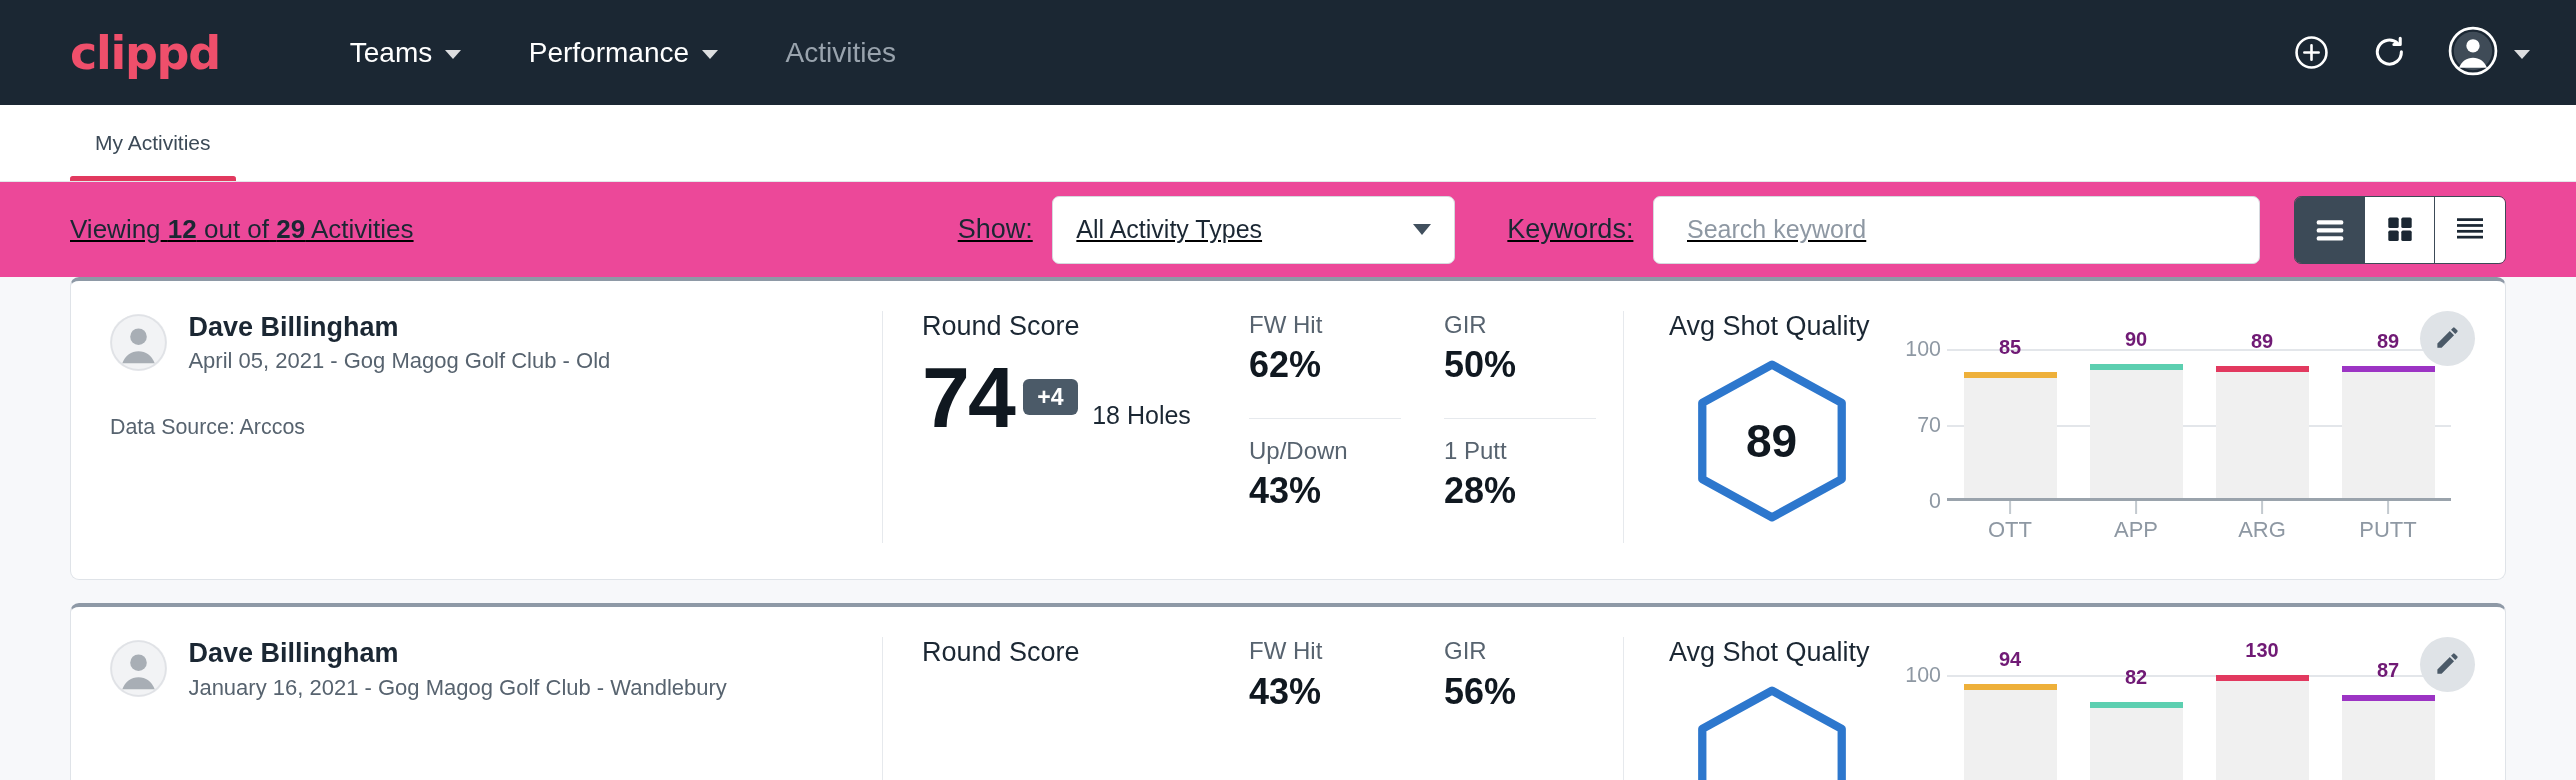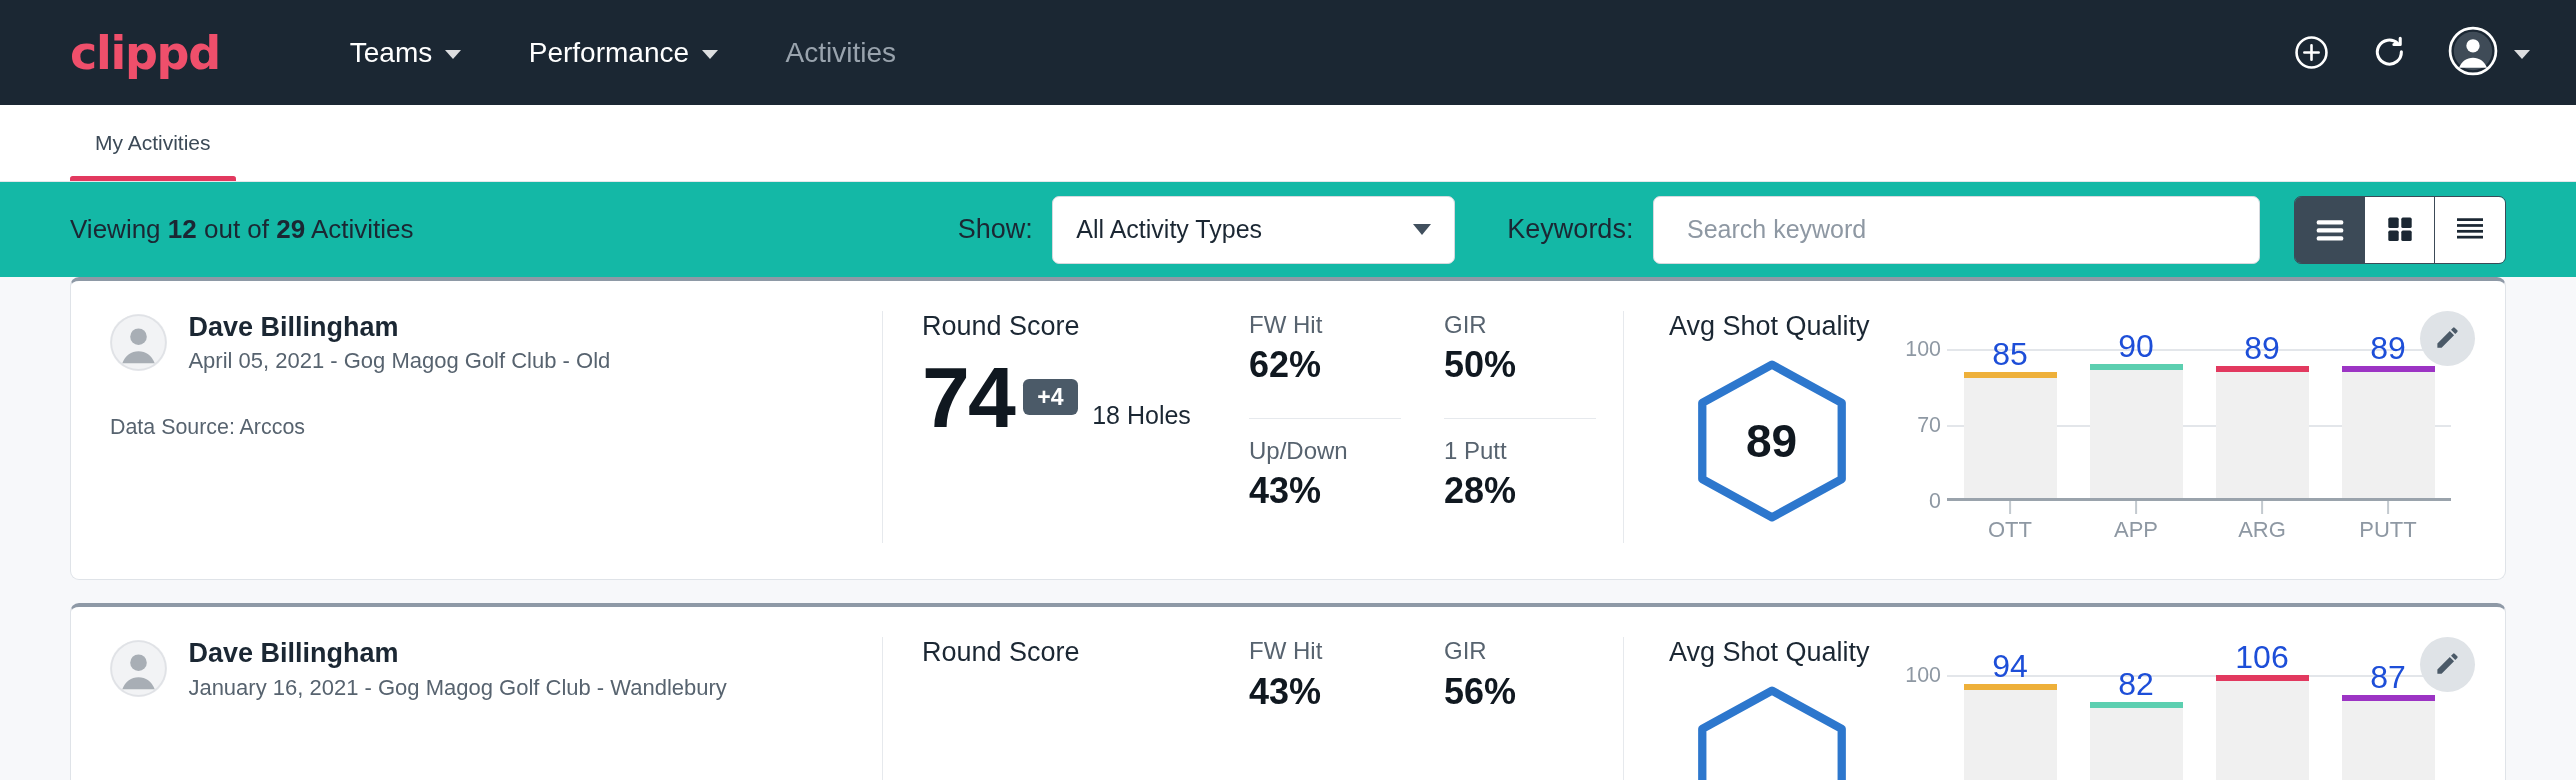--- a/index.html
+++ b/index.html
@@ -77,21 +77,22 @@
     background: #e2395f;
     border-radius: 2.7px 2.7px 0 0;
   }
 
   
   .filterbar {
     height: 95px;
     padding: 0 70px;
     display: flex;
     align-items: center;
-    background: #14b8a6;
+    background: #ec4899;
+    text-decoration: underline;
   }
   .viewing { font-size: 26px; color: #1b2733; }
   .viewing b { font-weight: 700; }
   .filter-right {
     margin-left: auto;
     display: flex;
     align-items: center;
     gap: 0;
   }
   .lbl { font-size: 27px; color: #1b2733; margin-right: 19.6px; }
@@ -246,21 +247,21 @@
   .bars { position: absolute; left: 0; right: 0; top: 0; bottom: 2.7px; display: flex; }
   .barcell { flex: 1; display: flex; justify-content: center; align-items: flex-end; position: relative; }
   .bar {
     width: 93px;
     background: #f0f0f0;
     position: relative;
   }
   .bar-cap { position: absolute; left: 0; right: 0; top: 0; height: 6.2px; }
   .bar-lbl {
     position: absolute; left: 50%; transform: translateX(-50%);
-    font-size: 32px; font-weight: 400; color: #1d4ed8;
+    font-size: 20px; font-weight: 700; color: #701a75;
     white-space: nowrap;
   }
   .xlabels { display: flex; margin-left: 64px; margin-top: 3.6px; }
   .xlab {
     flex: 1; text-align: center;
     font-size: 22px; color: #8e98a3;
   }
   .tickmark {
     position: absolute; left: 50%; transform: translateX(-50%);
     width: 1.8px; height: 12.5px; background: #c3c9cf; top: 0;
@@ -567,21 +568,21 @@
                 </div>
                 <div class="barcell">
                   <div class="bar" style="height:82%">
                     <div class="bar-cap" style="background:#5ccfb0"></div>
                     <div class="bar-lbl" style="top:-36px">82</div>
                   </div>
                 </div>
                 <div class="barcell">
                   <div class="bar" style="height:100%">
                     <div class="bar-cap" style="background:#e2395f"></div>
-                    <div class="bar-lbl" style="top:-36px">106</div>
+                    <div class="bar-lbl" style="top:-36px">130</div>
                   </div>
                 </div>
                 <div class="barcell">
                   <div class="bar" style="height:87%">
                     <div class="bar-cap" style="background:#9c34c4"></div>
                     <div class="bar-lbl" style="top:-36px">87</div>
                   </div>
                 </div>
               </div>
             </div>

